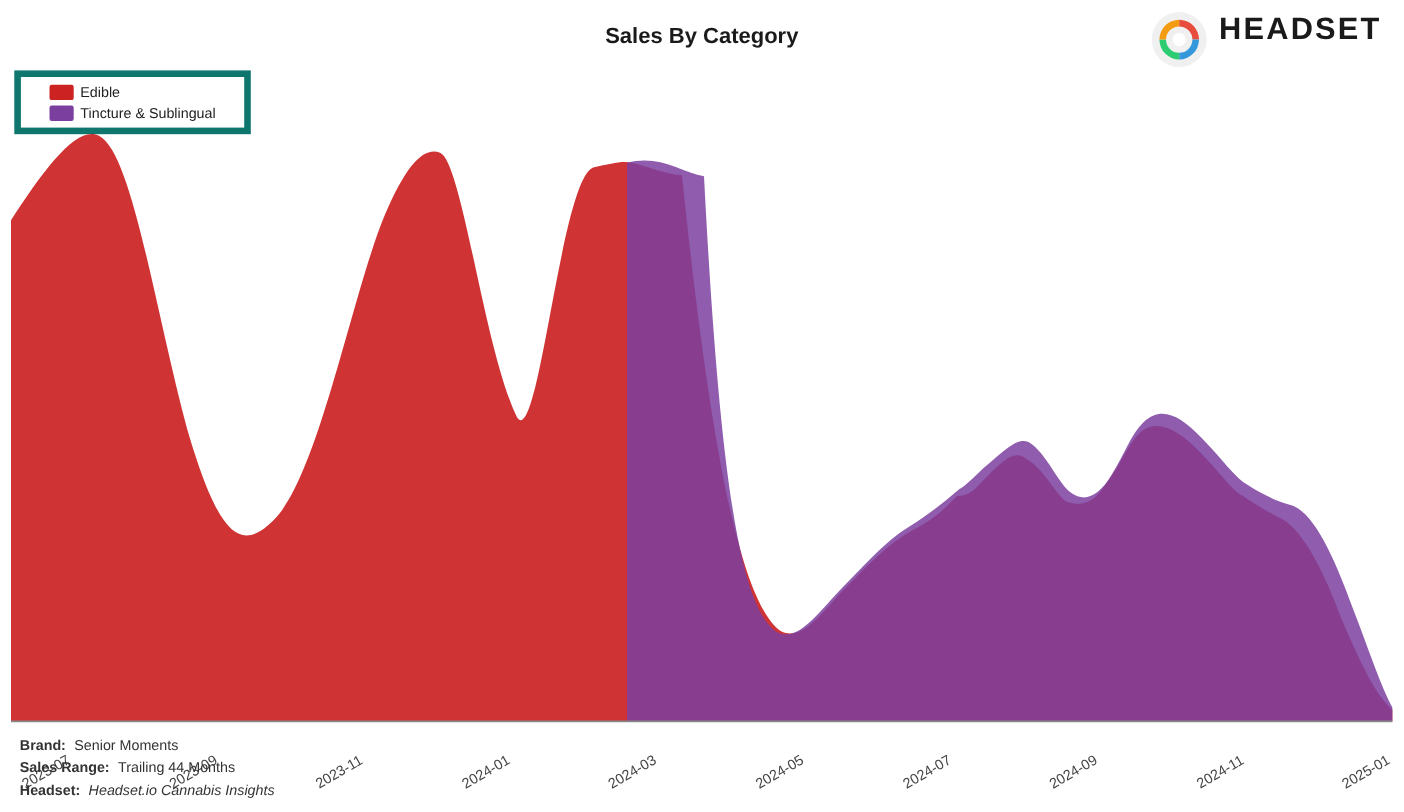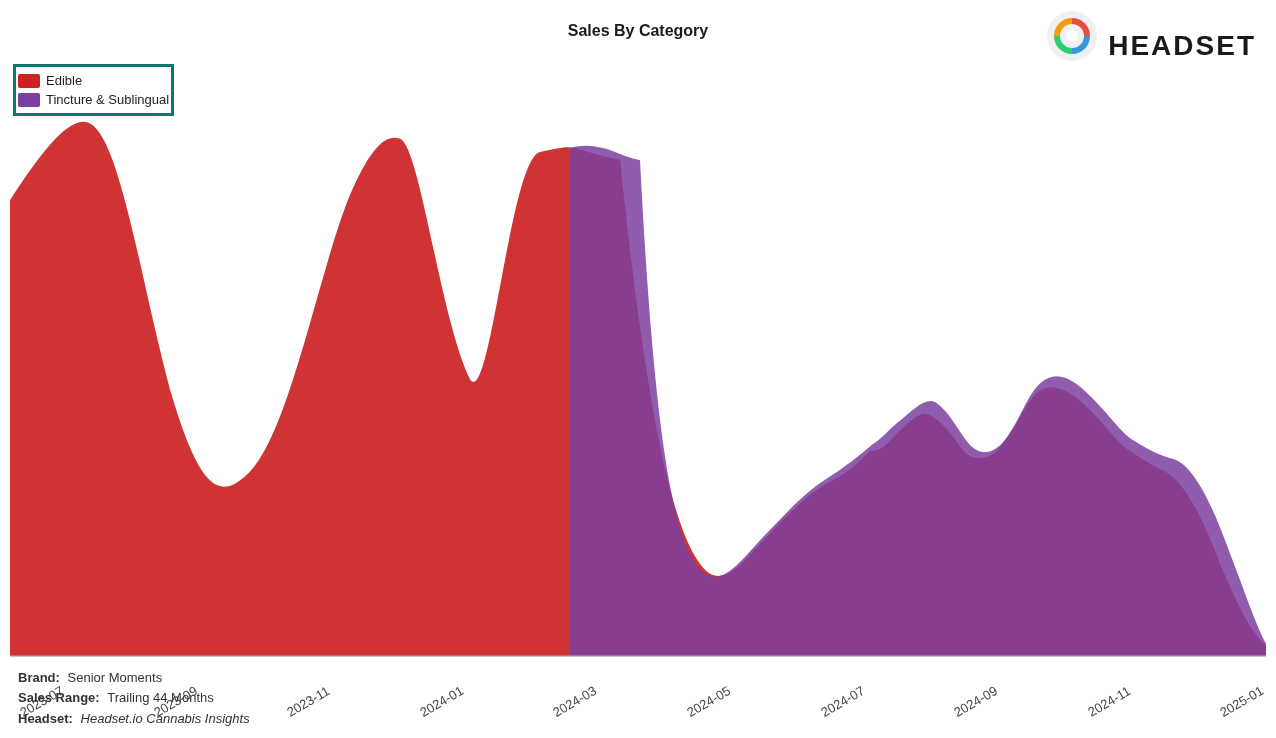--- a/index.html
+++ b/index.html
@@ -15,51 +15,51 @@
       height: 738px;
       position: relative;
       background: #fff;
     }
     
     .logo-area {
       position: absolute;
       top: 10px;
       right: 20px;
       display: flex;
-      align-items: flex-end;
+      align-items: flex-start;
       gap: 10px;
     }
     .logo-icon {
       width: 52px;
       height: 52px;
     }
     .logo-text {
       font-size: 28px;
       font-weight: 900;
       letter-spacing: 2px;
       color: #1a1a1a;
     }
     
     .chart-title {
       position: absolute;
       top: 22px;
       left: 0;
       right: 0;
       text-align: center;
-      font-size: 16px;
+      font-size: 20px;
       font-weight: 700;
       color: #1a1a1a;
     }
     
     .legend {
       position: absolute;
       top: 64px;
       left: 13px;
-      border: 3px solid #0f766e;
-      padding: 6px 2px;
+      border: 6px solid #0f766e;
+      padding: 6px 26px;
       background: #fff;
     }
     .legend-item {
       display: flex;
       align-items: center;
       gap: 6px;
       margin-bottom: 4px;
     }
     .legend-item:last-child { margin-bottom: 0; }
     .legend-swatch {

